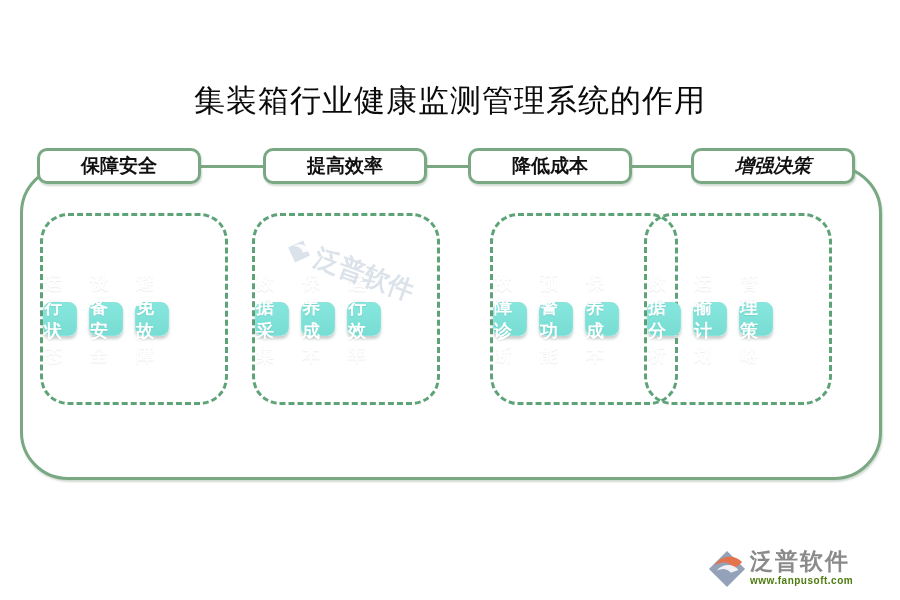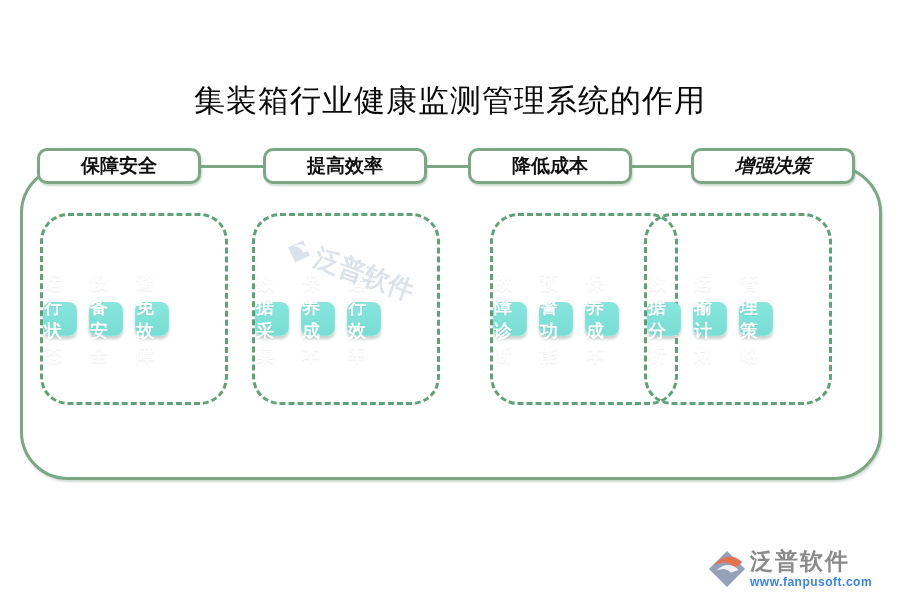--- a/index.html
+++ b/index.html
@@ -65,21 +65,21 @@
     position: absolute; right: 12px; top: 550px; width: 180px;
     display: flex; align-items: flex-start; gap: 4px;
   }
   .brand-icon { width: 38px; height: 38px; flex: 0 0 38px; }
   .brand-texts { display: flex; flex-direction: column; line-height: 1; }
   .brand-name {
     font-size: 23px; font-weight: 700; color: #8a8a8a; letter-spacing: 2px;
     font-family: "Liberation Sans", sans-serif;
   }
   .brand-url {
-    font-size: 12px; font-weight: 700; color: #3b82f6; margin-top: 3px;
+    font-size: 10px; font-weight: 700; color: #4d7c0f; margin-top: 3px;
     font-family: "Liberation Sans", sans-serif; letter-spacing: 0.5px;
   }
 </style>
 </head>
 <body>
 
 <div class="stage">
 
   <div class="title">集装箱行业健康监测管理系统的作用</div>
 

